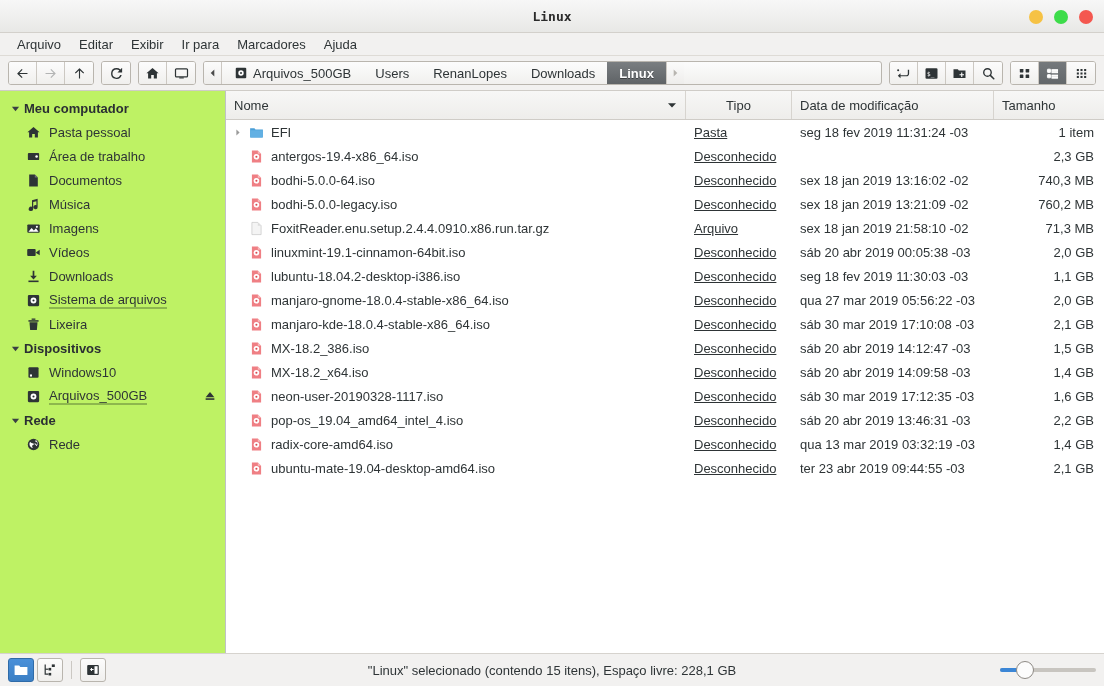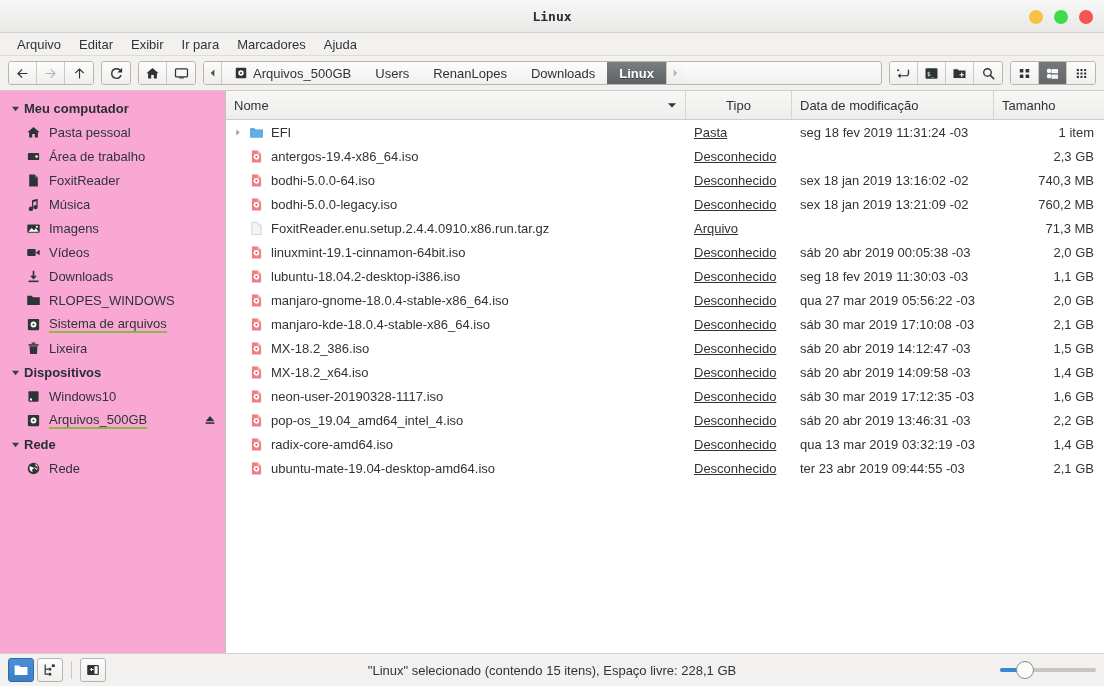--- a/index.html
+++ b/index.html
@@ -126,21 +126,21 @@
   
   .body {
     flex: 1 1 auto;
     display: flex;
     min-height: 0;
   }
 
   
   .sidebar {
     width: 226px; flex: 0 0 226px;
-    background: #f9a8d4;
+    background: #bef264;
     border-right: 1px solid #bfc2c6;
     padding-top: 5px;
     overflow: hidden;
     text-align: right;
   }
   .sb-group {
     display: flex; align-items: center;
     height: 24px; padding-left: 8px;
     font-weight: bold; font-size: 13px;
     color: #2b2f33;
@@ -471,21 +471,21 @@
         <span class="sb-label">Área de trabalho</span>
       </div>
 
       <div class="sb-item">
         <span class="sb-ico">
           <svg width="15" height="15" viewBox="0 0 16 16">
               <path d="M3.4 1.6h6l3.2 3.2v9.6H3.4z" fill="#2e3436"></path>
               <path d="M9.4 1.6l3.2 3.2H9.4z" fill="#6e7276"></path>
             </svg>
         </span>
-        <span class="sb-label">FoxitReader</span>
+        <span class="sb-label">Documentos</span>
       </div>
 
       <div class="sb-item">
         <span class="sb-ico">
           <svg width="15" height="15" viewBox="0 0 16 16">
               <path d="M12.4 1.8 6.4 3.4v7.1a2.4 2.4 0 1 0 1.3 2.1V5.4l3.4-.9v4.3a2.2 2.2 0 1 0 1.3 2V1.8z" fill="#2e3436"></path>
             </svg>
         </span>
         <span class="sb-label">Música</span>
       </div>
@@ -514,28 +514,20 @@
       <div class="sb-item">
         <span class="sb-ico">
           <svg width="15" height="15" viewBox="0 0 16 16">
               <path d="M7.1 1.8h1.8v5.4h2.7L8 11.2 4.4 7.2h2.7z" fill="#2e3436"></path>
               <rect x="2.6" y="12.3" width="10.8" height="1.7" fill="#2e3436"></rect>
             </svg>
         </span>
         <span class="sb-label">Downloads</span>
       </div>
 
-      <div class="sb-item">
-        <span class="sb-ico">
-          <svg width="15" height="15" viewBox="0 0 16 16">
-              <path d="M1.3 3h4.9l1.2 1.5h7.3v8.4H1.3z" fill="#2e3436"></path>
-            </svg>
-        </span>
-        <span class="sb-label">RLOPES_WINDOWS</span>
-      </div>
 
       <div class="sb-item">
         <span class="sb-ico">
           <svg width="15" height="15" viewBox="0 0 16 16">
               <rect x="2" y="2" width="12" height="12" rx="1.2" fill="#2e3436"></rect>
               <circle cx="8" cy="8" r="3.1" fill="#ffffff"></circle>
               <circle cx="8" cy="8" r="1.15" fill="#2e3436"></circle>
             </svg>
         </span>
         <span class="sb-label underline">Sistema de arquivos</span>
@@ -710,20 +702,21 @@
             <span class="expander"></span>
             <span class="ficon">
               <svg width="15" height="15" viewBox="0 0 16 16">
                   <path d="M3.1 1.5h6.3l3.5 3.5v9.5H3.1z" fill="#f4f4f4" stroke="#c2c2c2" stroke-width=".7"></path>
                   <path d="M9.4 1.5 12.9 5H9.4z" fill="#dcdcdc"></path>
                 </svg>
             </span>
             <span class="fname">FoxitReader.enu.setup.2.4.4.0910.x86.run.tar.gz</span>
           </div>
           <div class="c-tipo">Arquivo</div>
+          <div class="c-data">sex 18 jan 2019 21:58:10 -02</div>
           <div class="c-tam">71,3 MB</div>
         </div>
 
         <div class="row">
           <div class="c-name">
             <span class="expander"></span>
             <span class="ficon">
               <svg width="15" height="15" viewBox="0 0 16 16">
                   <path d="M3.1 1.5h6.3l3.5 3.5v9.5H3.1z" fill="#ef7f84"></path>
                   <path d="M9.4 1.5 12.9 5H9.4z" fill="#f9b9bc"></path>

